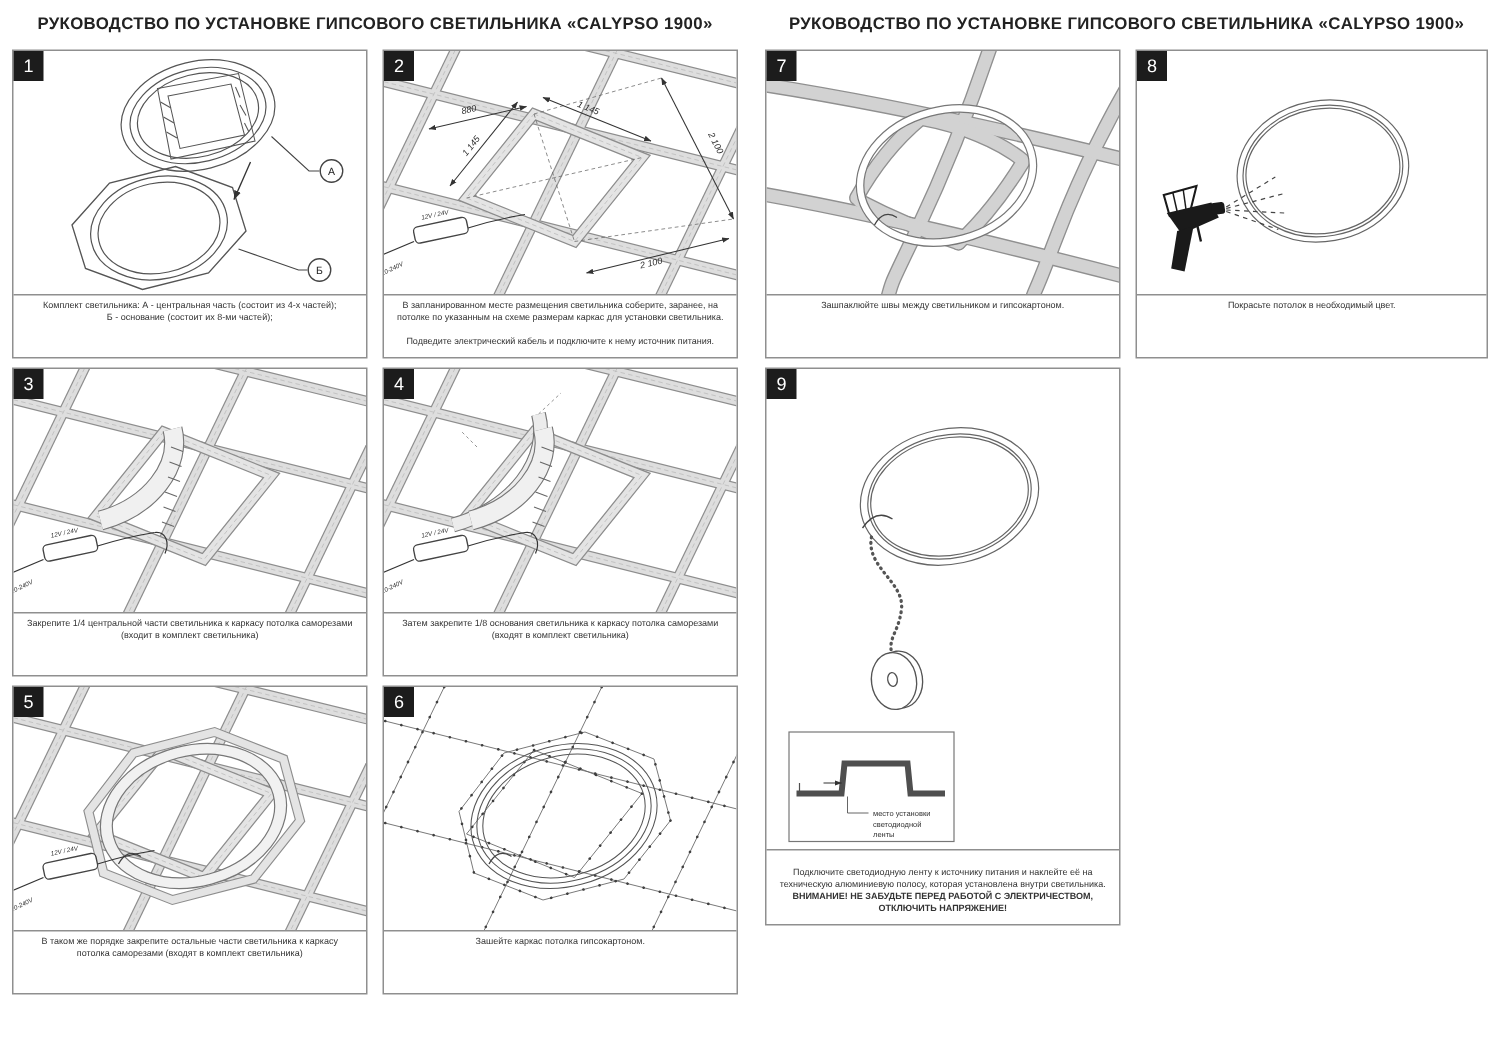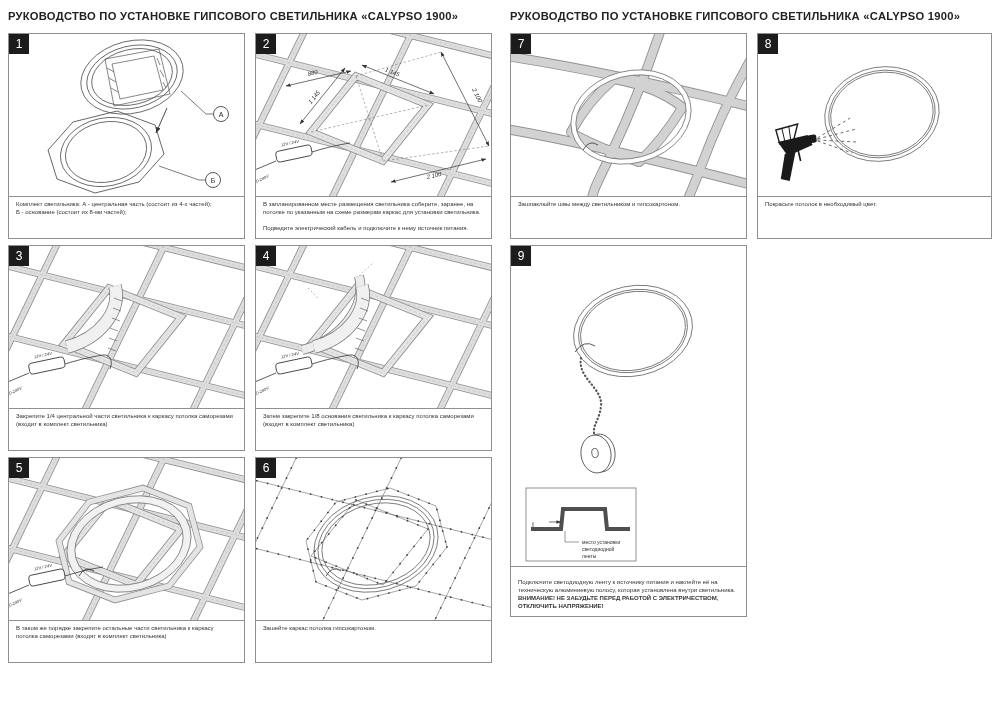--- a/index.html
+++ b/index.html
@@ -1,17 +1,17 @@
 <!DOCTYPE html>
 <html><head>
 <meta charset="utf-8">
 <style>
   html,body{margin:0;padding:0;background:#ffffff;}
   #sheet{position:relative;width:1000px;height:707px;background:#fff;
-         font-family:"Liberation Sans",sans-serif;overflow:hidden;}
+         font-family:"Liberation Sans",sans-serif;overflow:hidden;text-align:center;}
   .page{position:absolute;top:10px;}
   #page-left{left:8px;width:484px;}
   #page-right{left:510px;width:482px;}
   .doc-title{font-size:11.2px;font-weight:700;letter-spacing:.25px;color:#222;
              margin:0 0 11px 0;white-space:nowrap;}
   .grid{display:grid;column-gap:10px;row-gap:6px;}
   #page-left .grid{grid-template-columns:237px 237px;grid-template-rows:206px 206px 206px;}
   #page-right .grid{grid-template-columns:237px 235px;grid-template-rows:206px 372px;}
   .panel{border:1px solid #8f8f8f;background:#fff;box-sizing:border-box;position:relative;}
   .panel-img{position:relative;height:162px;overflow:hidden;}

